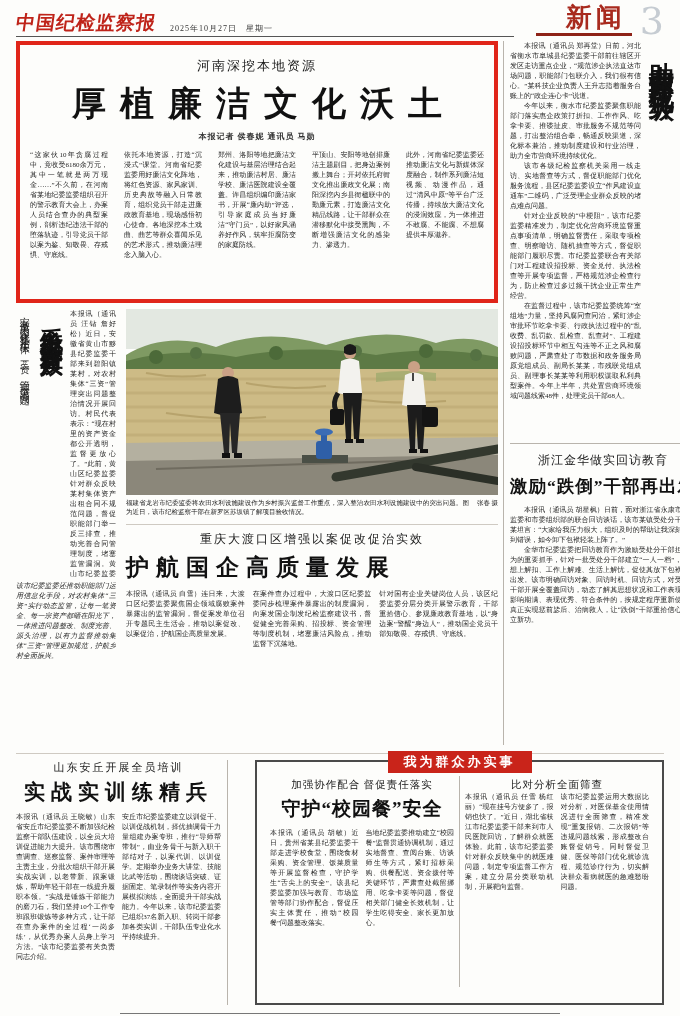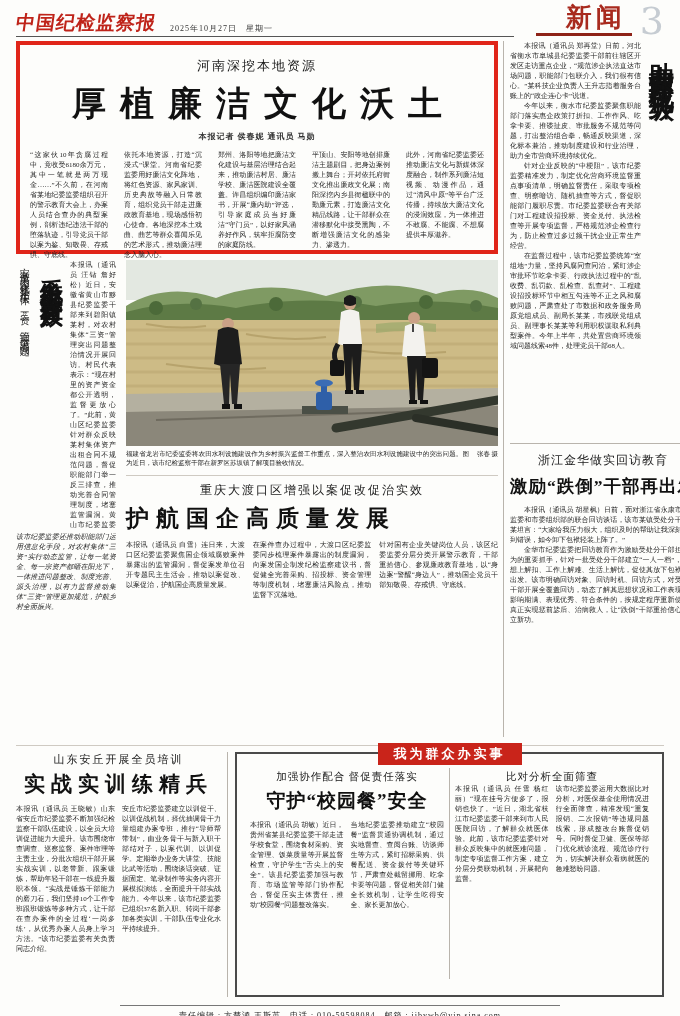--- a/index.html
+++ b/index.html
@@ -17,21 +17,21 @@
   .hdr-rule { border-bottom:1px solid #555; margin-right:150px; }
 
   
   .body-txt { font-size:7px; line-height:10px; text-align:justify; color:#1f1f1f; overflow:hidden; }
   .body-txt p { text-indent:2em; }
   .kicker { text-align:center; font-size:12px; color:#1a1a1a; letter-spacing:2px; }
 
   
   .main-row { display:flex; margin-top:4px; }
   .left-center { width:486px; }
-  .redbox { border:4px solid #e02519; padding:8px 10px 6px 10px; height:213px; }
+  .redbox { border:4px solid #e02519; padding:8px 10px 6px 10px; height:262px; }
   .redbox .kicker { font-size:13px; margin-top:4px; }
   .main-headline { text-align:center; font-size:34px; font-weight:bold; letter-spacing:14px; padding-left:14px; color:#111; margin:6px 0 4px 0; white-space:nowrap; }
   .byline { text-align:center; font-size:8px; color:#333; margin-bottom:8px; letter-spacing:1px;font-weight:bold; }
   .main-cols { display:flex; gap:16px; height:152px; }
   .main-cols .body-txt { flex:1; }
 
   
   .mid-row { display:flex; margin-top:6px; height:436px; }
   .rail { width:104px; padding-right:4px; display:flex; flex-direction:column; }
   .rail-top { display:flex; height:268px; }
@@ -58,21 +58,21 @@
   .hs { display:flex; height:396px; }
   .hs-body { flex:1; height:100%; }
   .hs-headline { font-size:25px; font-weight:bold; width:32px; color:#111; letter-spacing:4px; margin:0 2px 0 4px; line-height:1.25; }
   .hs-kicker { font-size:10.5px; width:17px; letter-spacing:2px; line-height:13px; color:#1a1a1a; }
   .jh { border-top:1px solid #b9b4ac; margin-top:6px; padding-top:8px; flex:1; }
   .jh .kicker { font-size:12px; letter-spacing:1px; }
   .jh-headline { text-align:center; font-size:17.5px; font-weight:bold; letter-spacing:1px; color:#111; margin:5px 0 7px 0; white-space:nowrap; }
   .jh-body { height:232px; }
 
   
-  .bottom-row { display:flex; margin-top:8px; border-top:1px solid #cfcac2; padding-top:6px; height:252px; }
+  .bottom-row { display:flex; margin-top:8px; border-top:1px solid #cfcac2; padding-top:6px; height:252px;gap:20px; }
   .aq { width:212px; padding-right:6px; border-right:1px solid #b9b4ac; }
   .aq .kicker { font-size:11px; }
   .aq-headline { text-align:center; font-size:21px; font-weight:bold; letter-spacing:6px; color:#111; margin:3px 0 6px 0; white-space:nowrap; }
   .aq-cols { display:flex; gap:7px; height:188px; }
   .aq-cols .body-txt { flex:1; }
 
   .service-box { flex:1; margin-left:7px; border:2px solid #4a4a4a; position:relative; padding:14px 8px 16px 8px; }
   .service-tab { position:absolute; top:-11px; left:50%; transform:translateX(-50%); background:#c9241a; color:#fff; font-weight:bold; font-size:13px; letter-spacing:3px; padding:2px 16px; white-space:nowrap; }
   .service-inner { display:flex; height:100%; }
   .svc-art { flex:1; padding:2px 5px; }
@@ -191,20 +191,21 @@
           </div>
         </div>
       </div>
     </div>
 
     <div class="right-col">
       <div class="hs">
         <div class="hs-body body-txt">
           <p>本报讯（通讯员 郑再堂）日前，河北省衡水市阜城县纪委监委干部前往辖区开发区走访重点企业，“规范涉企执法直达市场问题，职能部门包联介入，我们很有信心。”某科技企业负责人王升志指着服务台账上的“政企连心卡”说道。</p>
           <p>今年以来，衡水市纪委监委聚焦职能部门落实惠企政策打折扣、工作作风、吃拿卡要、推诿扯皮、审批服务不规范等问题，打出整治组合拳，畅通反映渠道，深化标本兼治，推动制度建设和行业治理，助力全市营商环境持续优化。</p>
+          <p>该市各级纪检监察机关采用一线走访、实地督查等方式，督促职能部门优化服务流程，县区纪委监委设立“作风建设直通车”二维码，广泛受理企业群众反映的堵点难点问题。</p>
           <p>针对企业反映的“中梗阻”，该市纪委监委精准发力，制定优化营商环境监督重点事项清单，明确监督责任，采取专项检查、明察暗访、随机抽查等方式，督促职能部门履职尽责。市纪委监委联合有关部门对工程建设招投标、资金兑付、执法检查等开展专项监督，严格规范涉企检查行为，防止检查过多过频干扰企业正常生产经营。</p>
           <p>在监督过程中，该市纪委监委统筹“室组地”力量，坚持风腐同查同治，紧盯涉企审批环节吃拿卡要、行政执法过程中的“乱收费、乱罚款、乱检查、乱查封”、工程建设招投标环节中相互勾连等不正之风和腐败问题，严肃查处了市数据和政务服务局原党组成员、副局长某某，市残联党组成员、副理事长某某等利用职权谋取私利典型案件。今年上半年，共处置营商环境领域问题线索48件，处理党员干部68人。</p>
         </div>
         <div class="v hs-headline">助力营商环境优化升级</div>
         <div class="v hs-kicker">河北衡水强化“室组地”联动</div>
       </div>
 
       <div class="jh">
         <div class="kicker">浙江金华做实回访教育</div>
         <div class="jh-headline">激励“跌倒”干部再出发</div>

